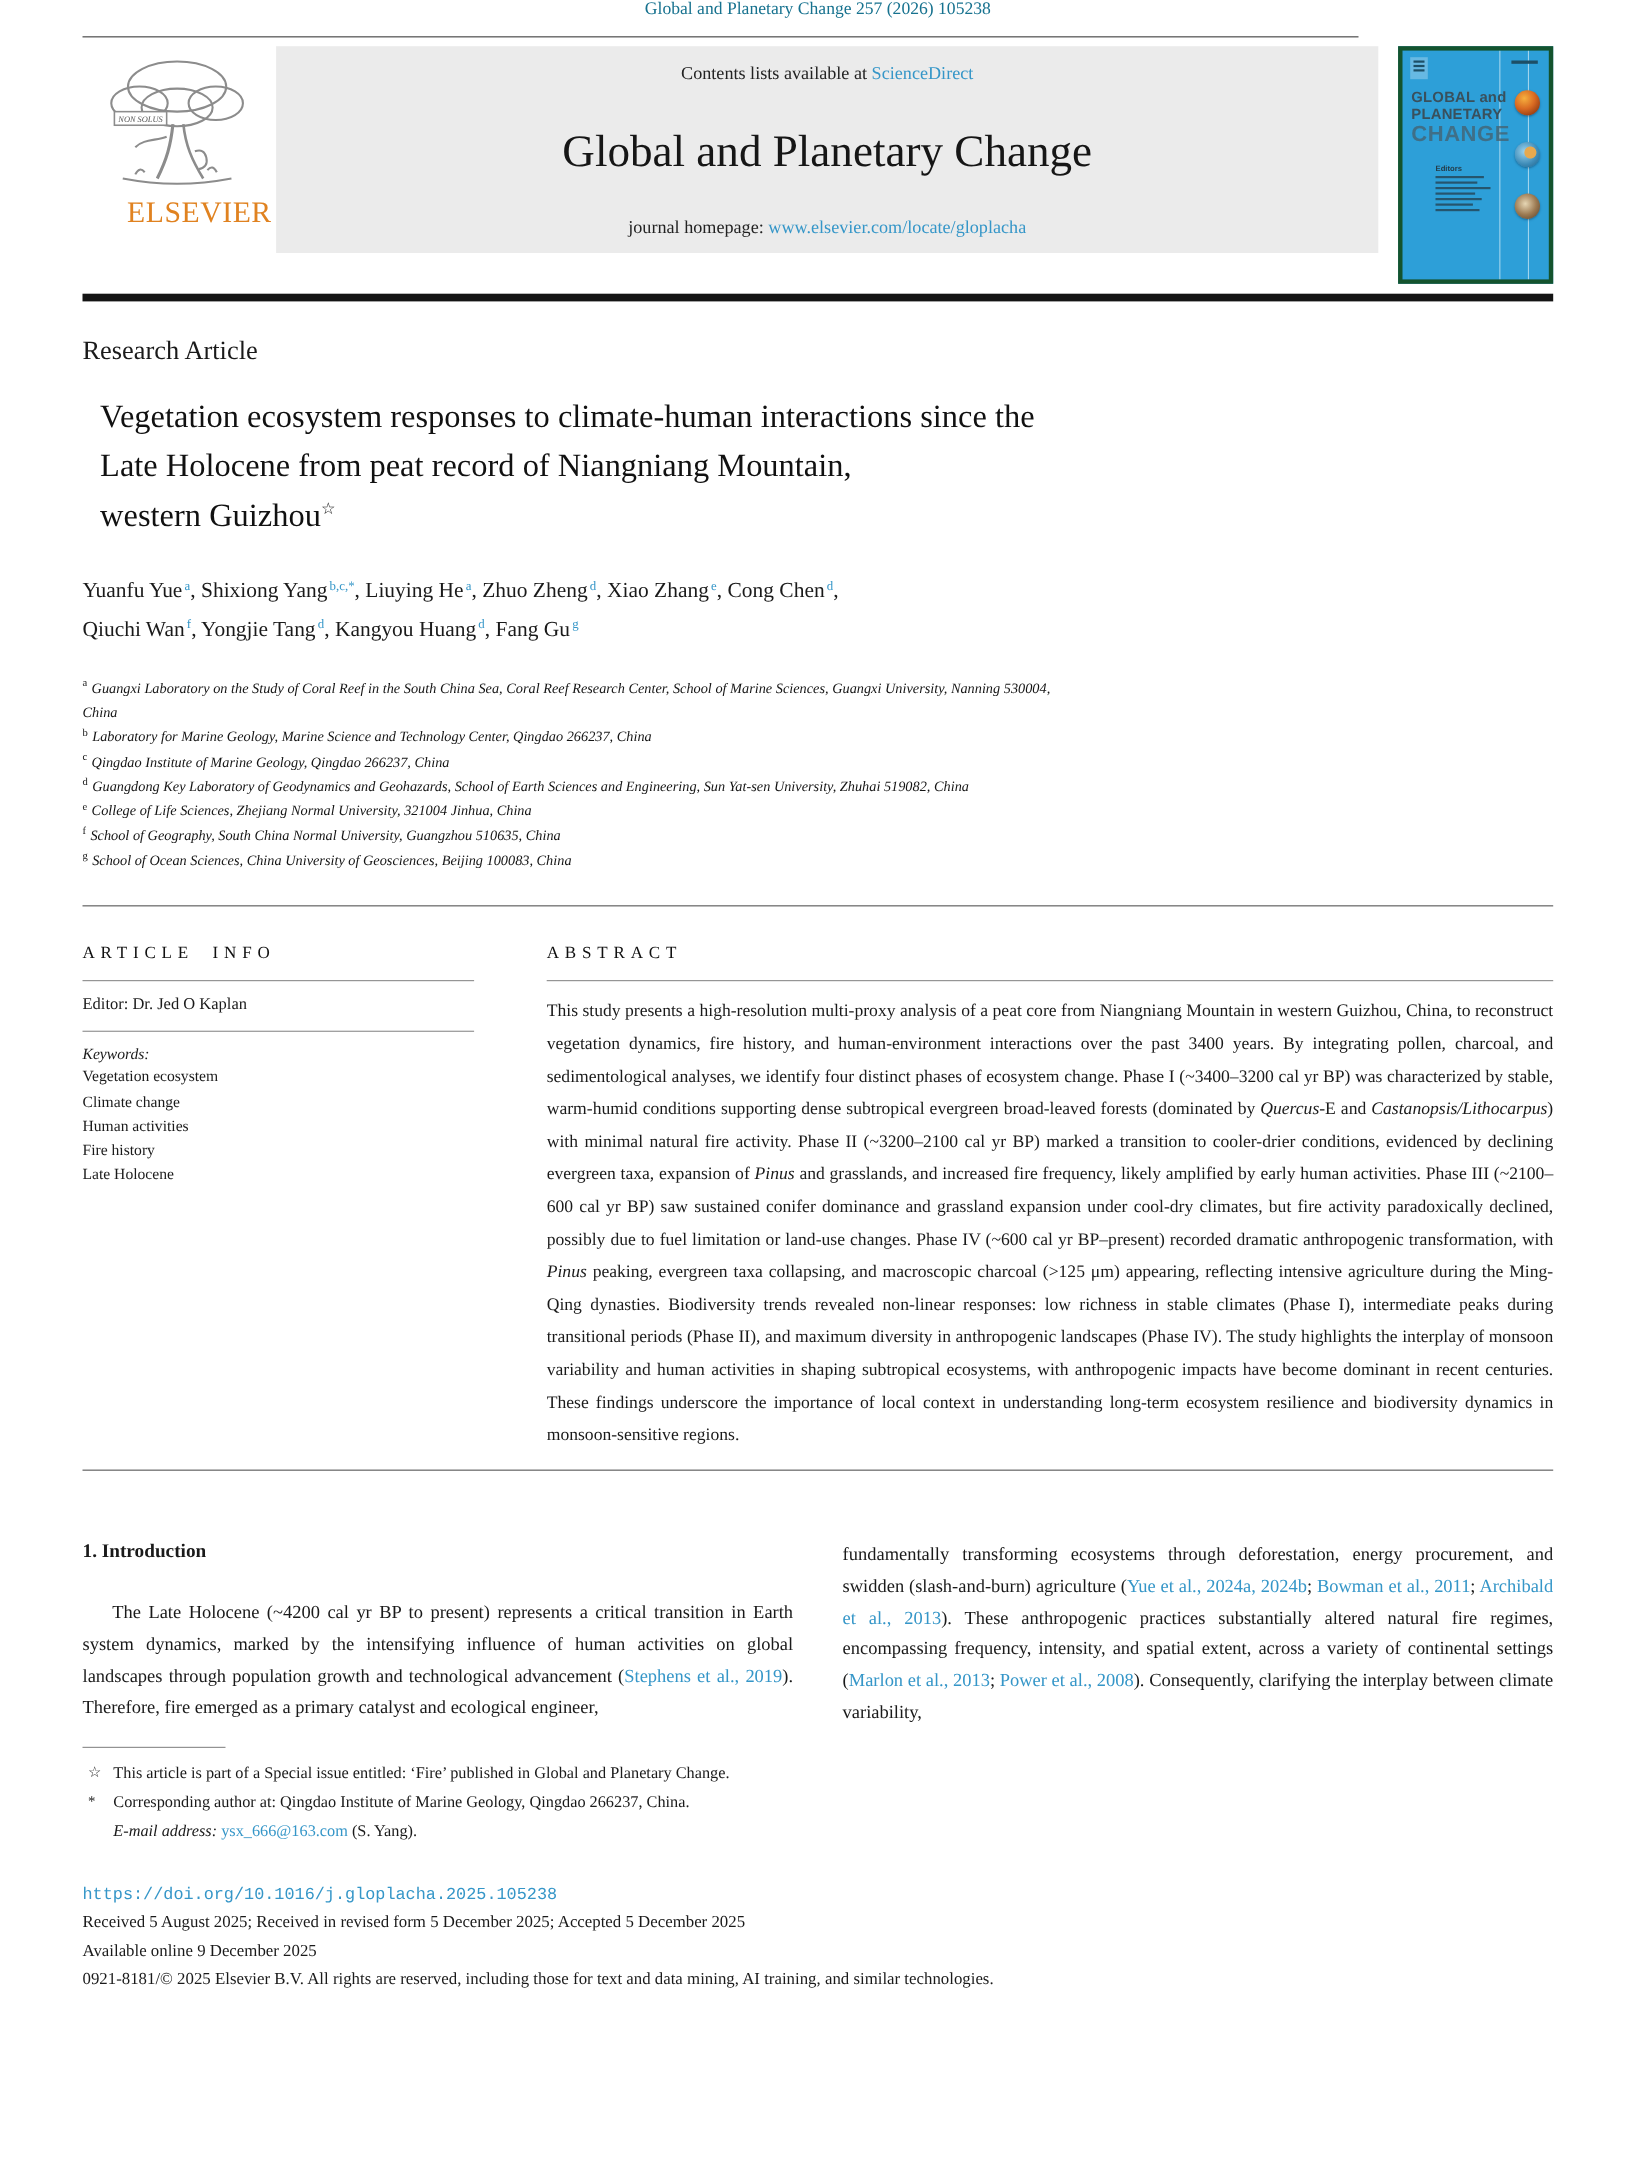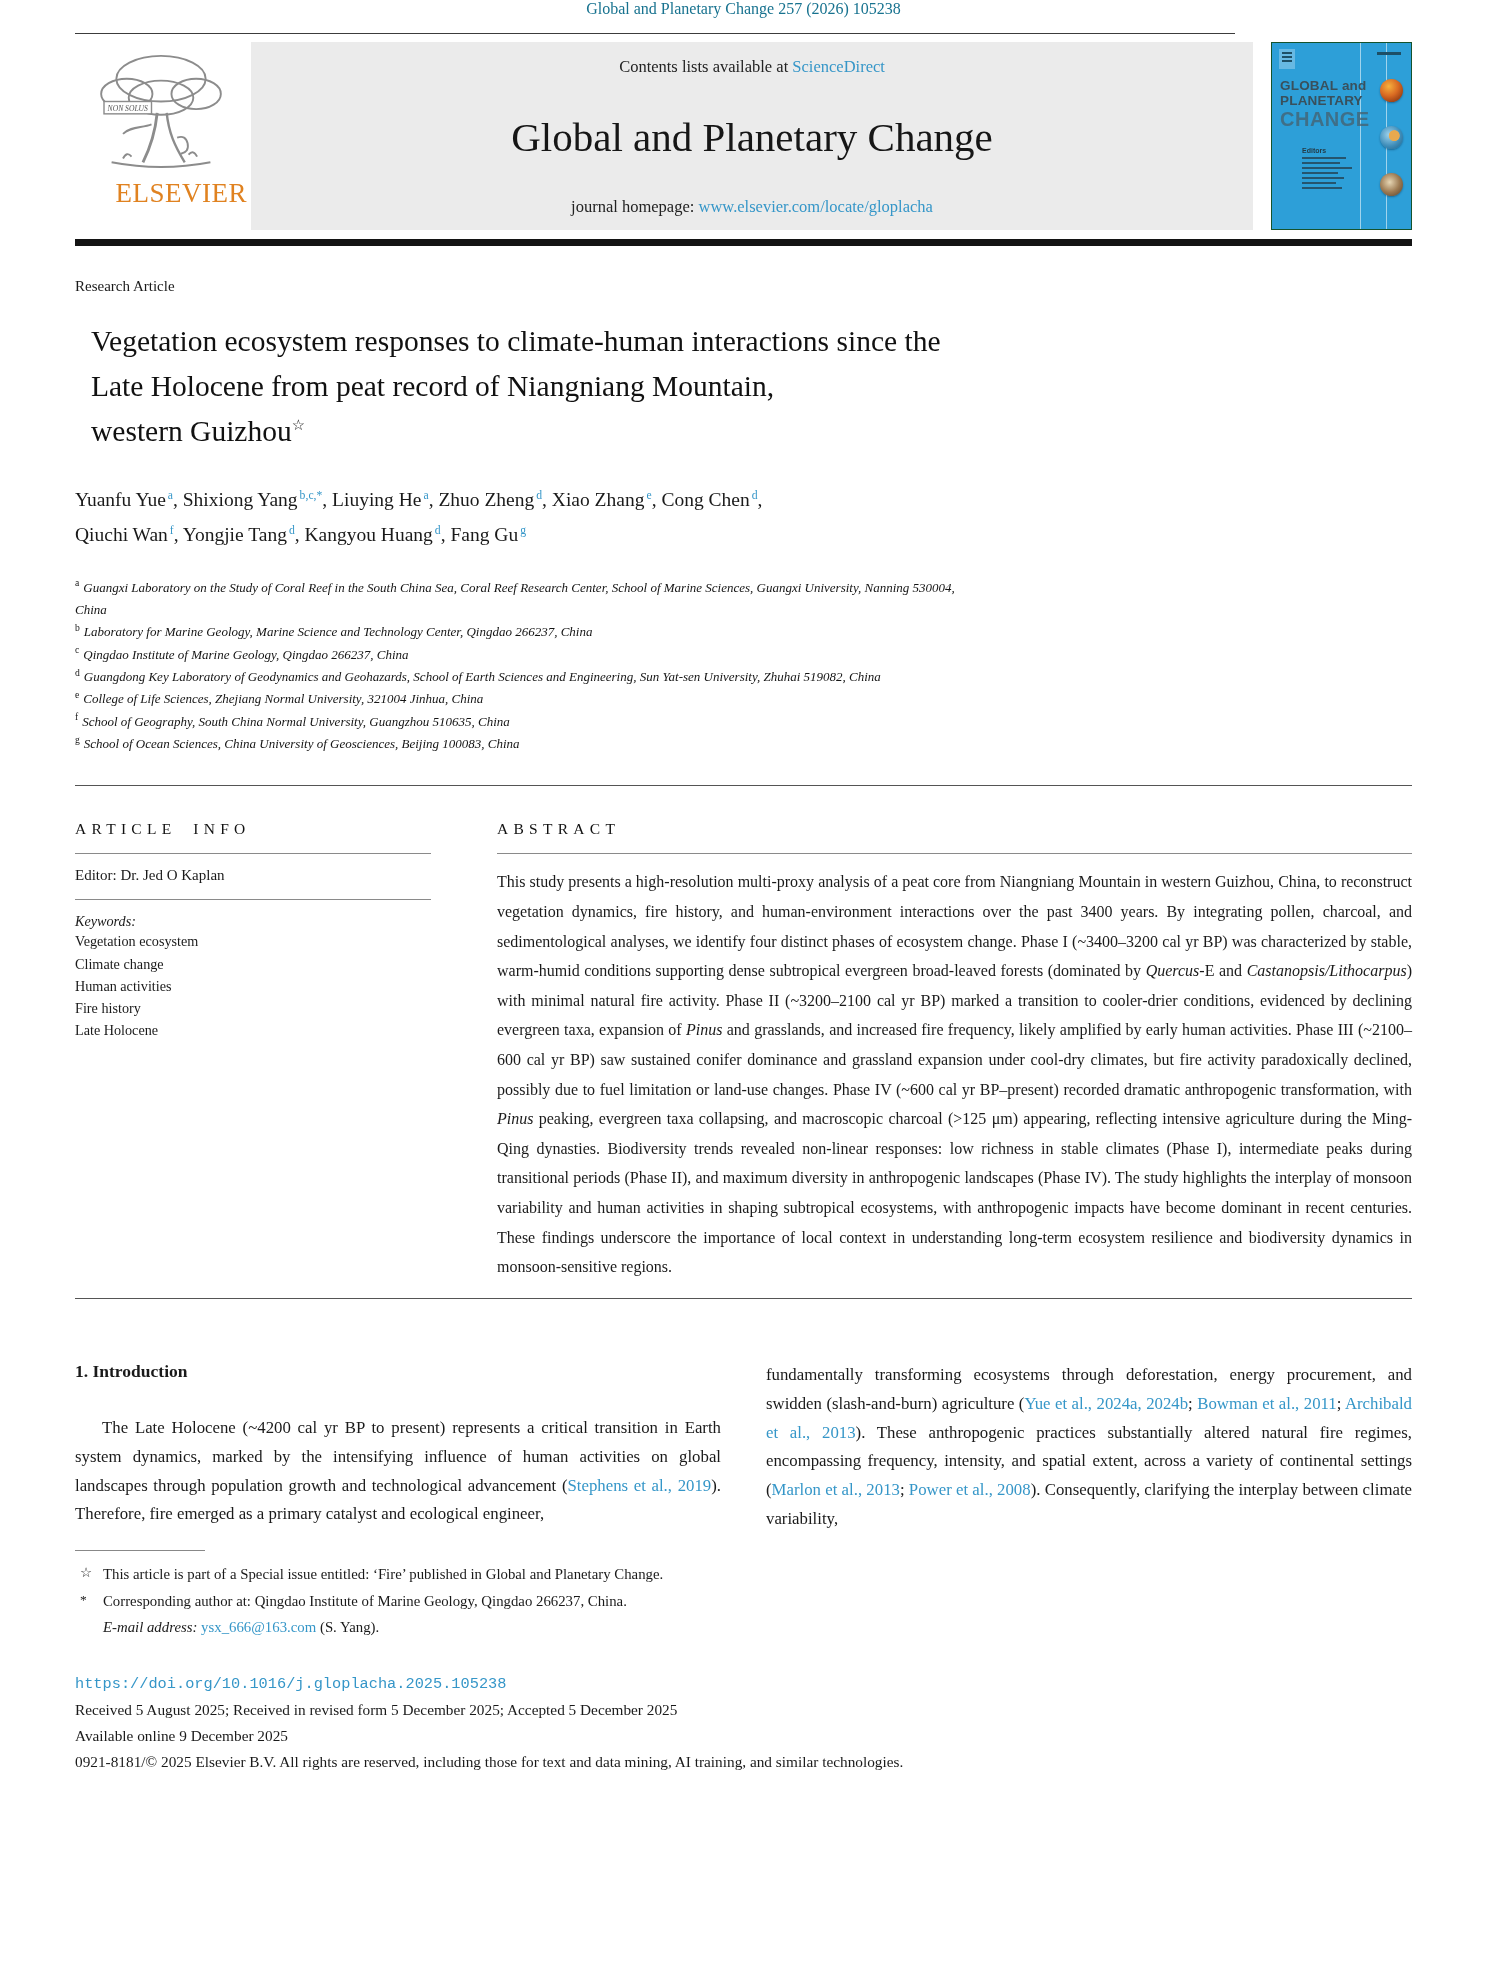--- a/index.html
+++ b/index.html
@@ -34,41 +34,41 @@
   .logo-col{width:172px;flex:none;}
   .tree-svg{width:152px;height:134px;display:block;margin:4px auto 0;}
   .elsevier-word{font-size:27px;color:var(--elsevier-orange);letter-spacing:.5px;text-align:right;margin-top:0;}
   .banner{flex:1;background:var(--header-gray);margin-left:4px;margin-right:18px;height:188px;
           display:flex;flex-direction:column;justify-content:space-between;
           padding:15px 10px 13px;text-align:center;margin-top:2px;}
   .contents-line,.homepage-line{font-size:16.5px;color:#222;}
   .journal-name{font-size:41px;color:#161616;}
 
   
-  .cover{width:141px;height:188px;background:var(--cover-blue);position:relative;overflow:hidden;
-         flex:none;margin-top:2px;border:1px solid #14532d;font-family:"Liberation Sans","DejaVu Sans",sans-serif;}
+  .cover{width:141px;height:216px;background:var(--cover-blue);position:relative;overflow:hidden;
+         flex:none;margin-top:2px;border:4px solid #14532d;font-family:"Liberation Sans","DejaVu Sans",sans-serif;}
   .cover .vline{position:absolute;top:0;bottom:0;width:1px;background:rgba(255,255,255,.55);}
   .cover .mark{position:absolute;top:6px;left:7px;width:16px;height:20px;background:rgba(255,255,255,.28);padding:3px 3px;}
   .cover .mark i{display:block;height:2px;background:#1d4f66;margin-bottom:2px;}
   .cover .issn{position:absolute;top:9px;right:10px;width:24px;height:3px;background:#1d4f66;}
   .ctitle{position:absolute;top:36px;left:8px;font-weight:bold;color:#39505c;line-height:1.08;}
   .ctitle .l12{font-size:13.5px;letter-spacing:.2px;}
   .ctitle .l3{font-size:20px;color:rgba(70,95,108,.75);letter-spacing:.5px;margin-top:1px;}
   .cov-editors{position:absolute;top:104px;left:30px;}
   .cov-editors .ed-label{font-size:7px;font-weight:bold;color:#253c48;margin-bottom:3px;}
   .cov-editors .ed-line{height:2px;background:rgba(35,60,75,.75);margin-bottom:3px;}
   .globes{position:absolute;right:8px;top:36px;display:flex;flex-direction:column;gap:24px;}
   .globe{width:23px;height:23px;border-radius:50%;box-shadow:0 1px 2px rgba(0,30,60,.4);}
   .globe.g1{background:radial-gradient(circle at 38% 32%,#f6b03e 0%,#d96a22 45%,#9a4014 78%,#7a300e 100%);}
   .globe.g2{background:radial-gradient(circle at 62% 42%,#e8a94e 0 26%,rgba(0,0,0,0) 30%),
                        radial-gradient(circle at 40% 38%,#9fd4ee 0%,#3e8cb8 58%,#205e84 100%);}
   .globe.g3{background:radial-gradient(circle at 42% 40%,#e6d6b4 0%,#9c7a52 52%,#644b33 88%);}
 
   
-  .article-type{margin-top:32px;font-size:15px;}
+  .article-type{margin-top:32px;font-size:24px;}
   .title{margin-top:24px;font-size:29.5px;line-height:1.53;color:#111;margin-left:16px;}
   .title sup{font-size:.5em;}
   .authors{margin-top:28px;font-size:19.5px;line-height:1.8;}
   .authors sup{font-size:.6em;margin-left:2px;}
   .affils{margin-top:24px;font-style:italic;font-size:13px;line-height:1.72;color:#141414;}
   .aff sup{font-size:.74em;margin-right:4px;font-style:normal;}
   .aff-text{white-space:pre-line;}
 
   
   .info-abs{display:flex;margin-top:34px;}

